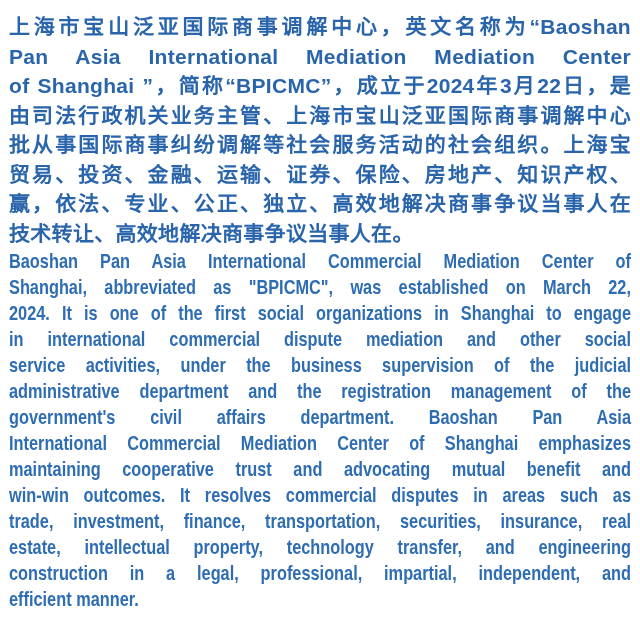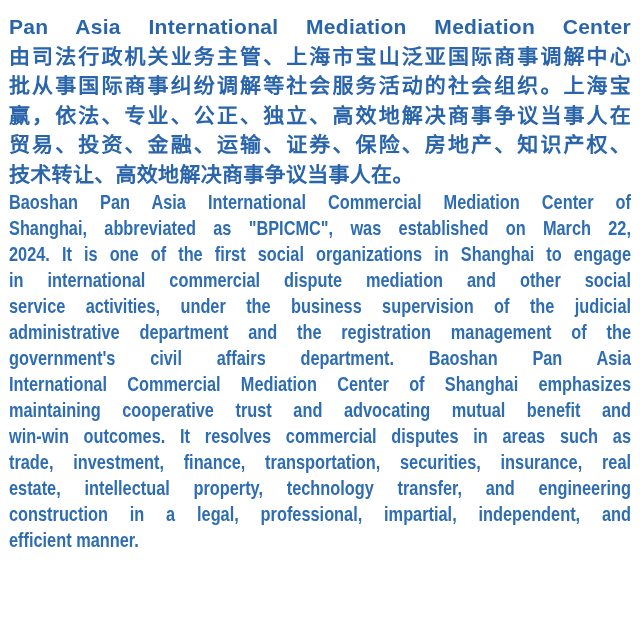--- a/index.html
+++ b/index.html
@@ -36,25 +36,27 @@
 
   
   .tline { text-align: justify; text-align-last: justify; }
   .tline.last { text-align-last: left; }
 </style>
 </head>
 <body style="background: rgb(255, 255, 255);">
 
 <div class="page">
   <div class="para zh" lang="zh-CN">
+      <div class="tline">上海市宝山泛亚国际商事调解中心，英文名称为“Baoshan</div>
       <div class="tline">Pan Asia International Mediation Mediation Center</div>
+      <div class="tline">of Shanghai ”，简称“BPICMC”，成立于2024年3月22日，是</div>
       <div class="tline">由司法行政机关业务主管、上海市宝山泛亚国际商事调解中心</div>
       <div class="tline">批从事国际商事纠纷调解等社会服务活动的社会组织。上海宝</div>
+      <div class="tline">贸易、投资、金融、运输、证券、保险、房地产、知识产权、</div>
       <div class="tline">赢，依法、专业、公正、独立、高效地解决商事争议当事人在</div>
-      <div class="tline">贸易、投资、金融、运输、证券、保险、房地产、知识产权、</div>
       <div class="tline last">技术转让、高效地解决商事争议当事人在。</div>
     </div>
 
   <div class="scale-box">
     <div class="para en" lang="en">
         <div class="tline">Baoshan Pan Asia International Commercial Mediation Center of</div>
         <div class="tline">Shanghai, abbreviated as "BPICMC", was established on March 22,</div>
         <div class="tline">2024. It is one of the first social organizations in Shanghai to engage</div>
         <div class="tline">in international commercial dispute mediation and other social</div>
         <div class="tline">service activities, under the business supervision of the judicial</div>

